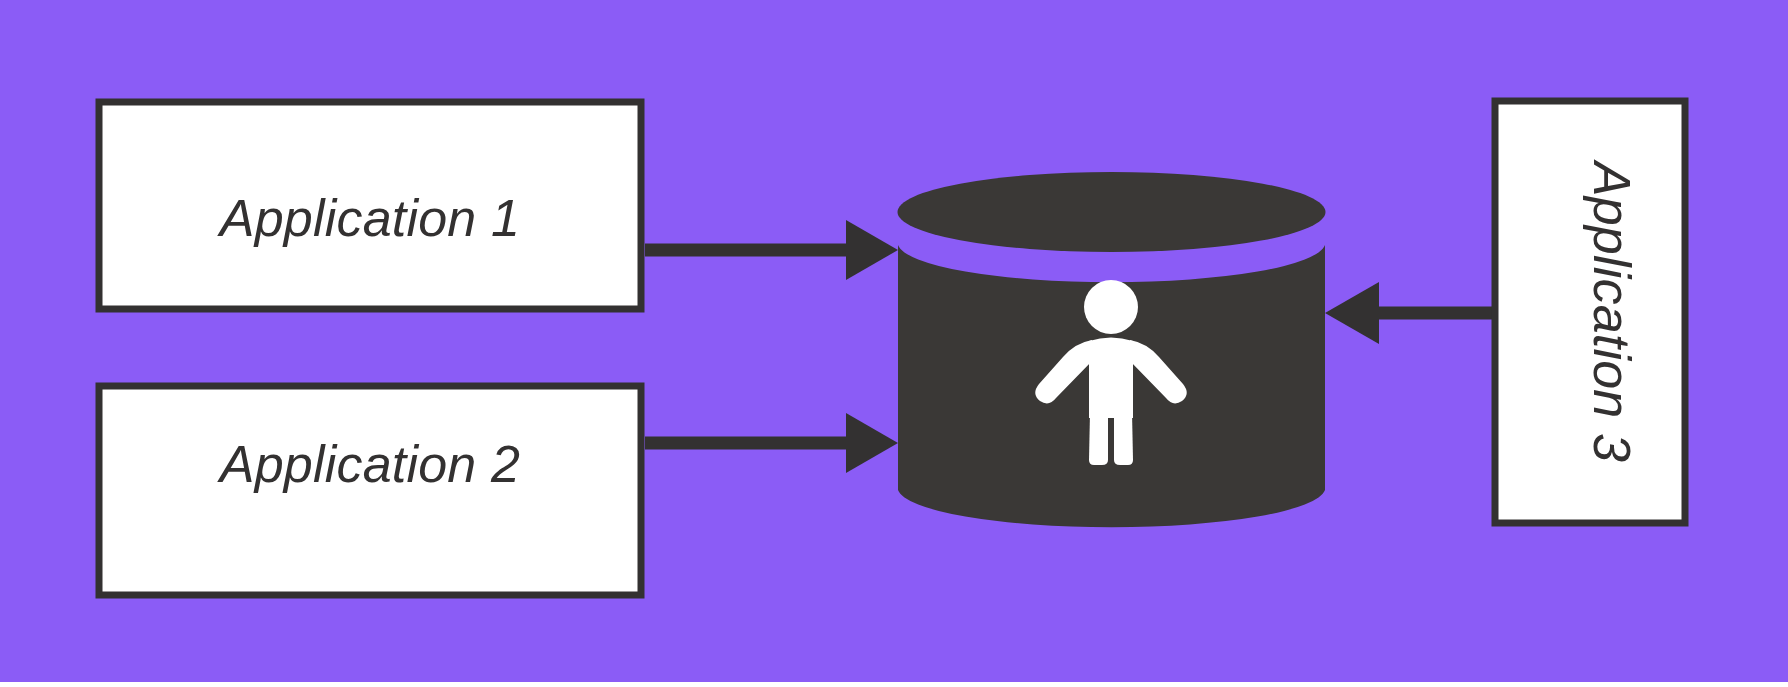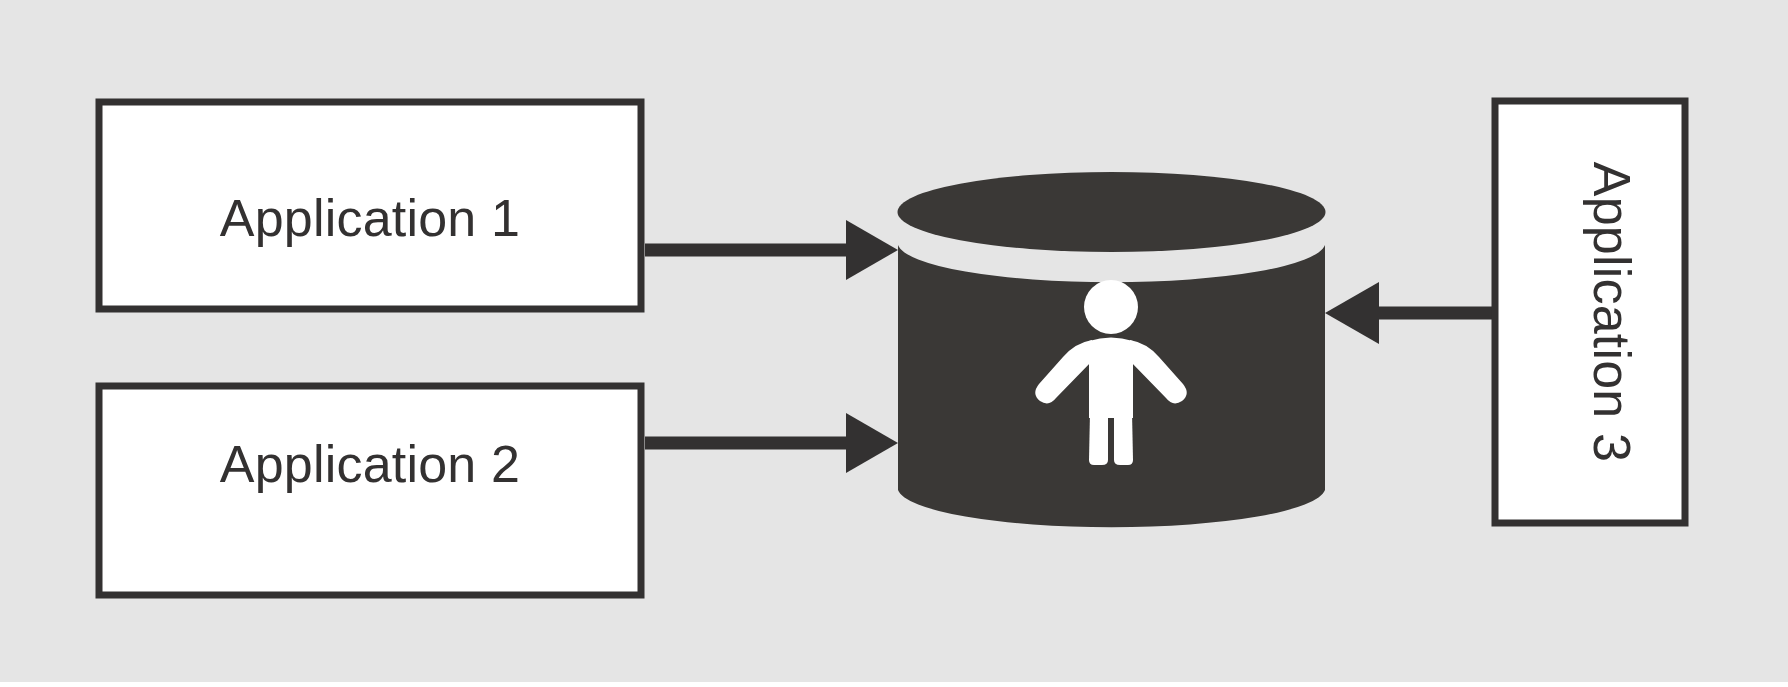--- a/index.html
+++ b/index.html
@@ -8,22 +8,23 @@
     padding: 0;
     background: #ffffff;
   }
   body {
     font-family: "Liberation Sans", sans-serif;
   }
   #canvas {
     position: relative;
     width: 1788px;
     height: 682px;
-    background: #e5e5e5;
+    background: #8b5cf6;
     overflow: hidden;
+    font-style: italic;
   }
   #diagram-svg {
     position: absolute;
     left: 0;
     top: 0;
     width: 1788px;
     height: 687px;
     display: block;
   }
   .app-label {

